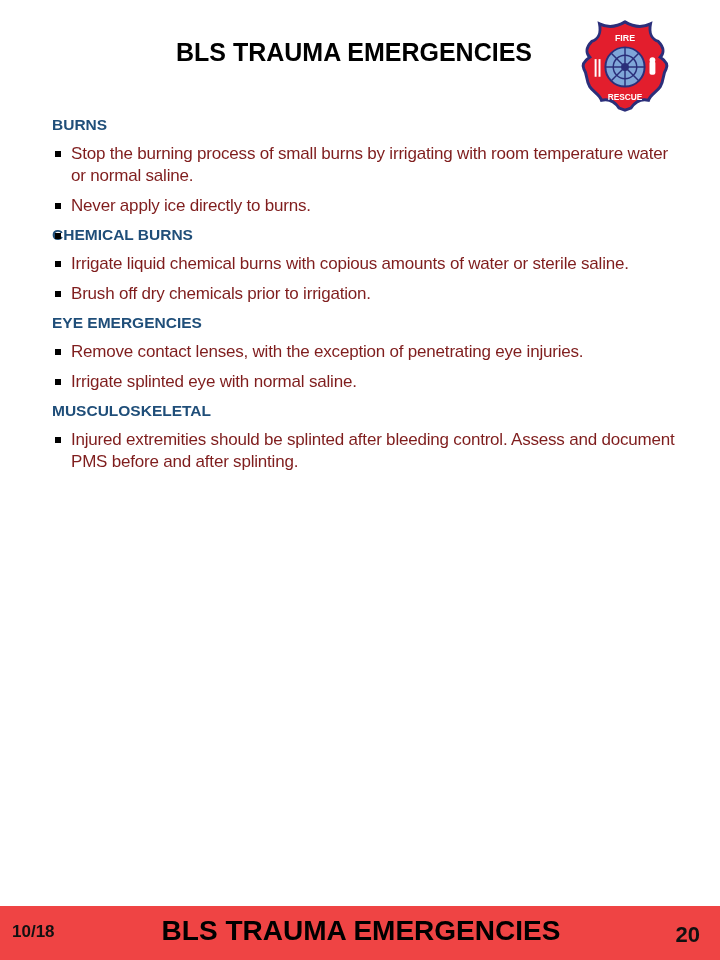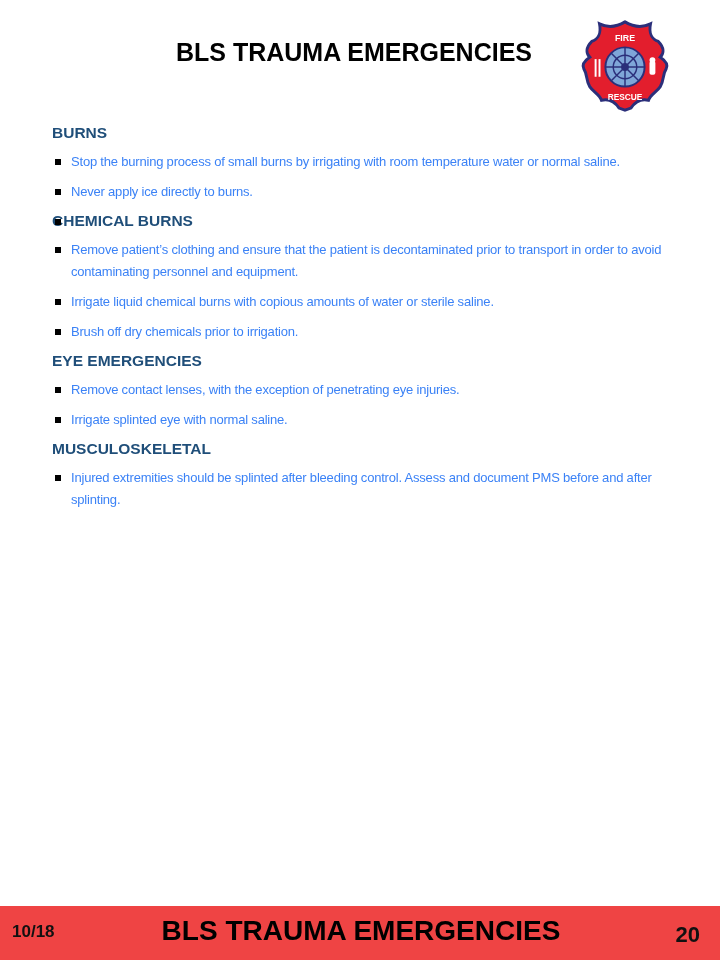--- a/index.html
+++ b/index.html
@@ -11,30 +11,30 @@
     }
     .title {
       position: absolute; left: 0; top: 38px; width: 708px;
       text-align: center; font-weight: bold; font-size: 25px;
       letter-spacing: 0px; color: #000;
     }
     .logo {
       position: absolute; left: 576px; top: 16px; width: 98px; height: 98px;
     }
     .content {
-      position: absolute; left: 52px; top: 123px; width: 630px;
+      position: absolute; left: 52px; top: 115px; width: 630px;
     }
     .section-heading {
       color: #1f4e79; font-weight: bold; font-size: 15.5px;
       margin: 0 0 8px 0; line-height: 20px;
     }
     .bullets { list-style: none; margin: 0; padding: 0; }
     .bullet {
-      position: relative; padding-left: 19px; font-size: 13px;
-      line-height: 22px; margin-bottom: 8px; color: #3b82f6;
+      position: relative; padding-left: 19px; font-size: 17px;
+      line-height: 22px; margin-bottom: 8px; color: #7f1d1d;
       letter-spacing: -0.2px;
     }
     .bullet .marker {
       position: absolute; left: 3px; top: 8px; width: 6px; height: 6px;
       background: #000;
     }
     .bullets + .section-heading { margin-top: 0; }
     .footer {
       position: absolute; left: 0; top: 906px; width: 720px; height: 60px;
       background: #ef4444;
@@ -86,21 +86,20 @@
   <div class="section-heading">BURNS</div>
   <ul class="bullets">
     <li class="bullet"><span class="marker"></span><span>Stop the burning process of small burns by irrigating with room temperature water or normal saline.</span></li>
     <li class="bullet"><span class="marker"></span></li>
     <li class="bullet"><span class="marker"></span><span>Never apply ice directly to burns.</span></li>
     <li class="bullet"><span class="marker"></span></li>
   </ul>
 
   <div class="section-heading">CHEMICAL BURNS</div>
   <ul class="bullets">
-    <li class="bullet"><span class="marker"></span><span>Remove patient’s clothing and ensure that the patient is decontaminated prior to transport in order to avoid contaminating personnel and equipment.</span></li>
     <li class="bullet"><span class="marker"></span><span>Irrigate liquid chemical burns with copious amounts of water or sterile saline.</span></li>
     <li class="bullet"><span class="marker"></span><span>Brush off dry chemicals prior to irrigation.</span></li>
   </ul>
 
   <div class="section-heading">EYE EMERGENCIES</div>
   <ul class="bullets">
     <li class="bullet"><span class="marker"></span><span>Remove contact lenses, with the exception of penetrating eye injuries.</span></li>
     <li class="bullet"><span class="marker"></span><span>Irrigate splinted eye with normal saline.</span></li>
   </ul>
 

